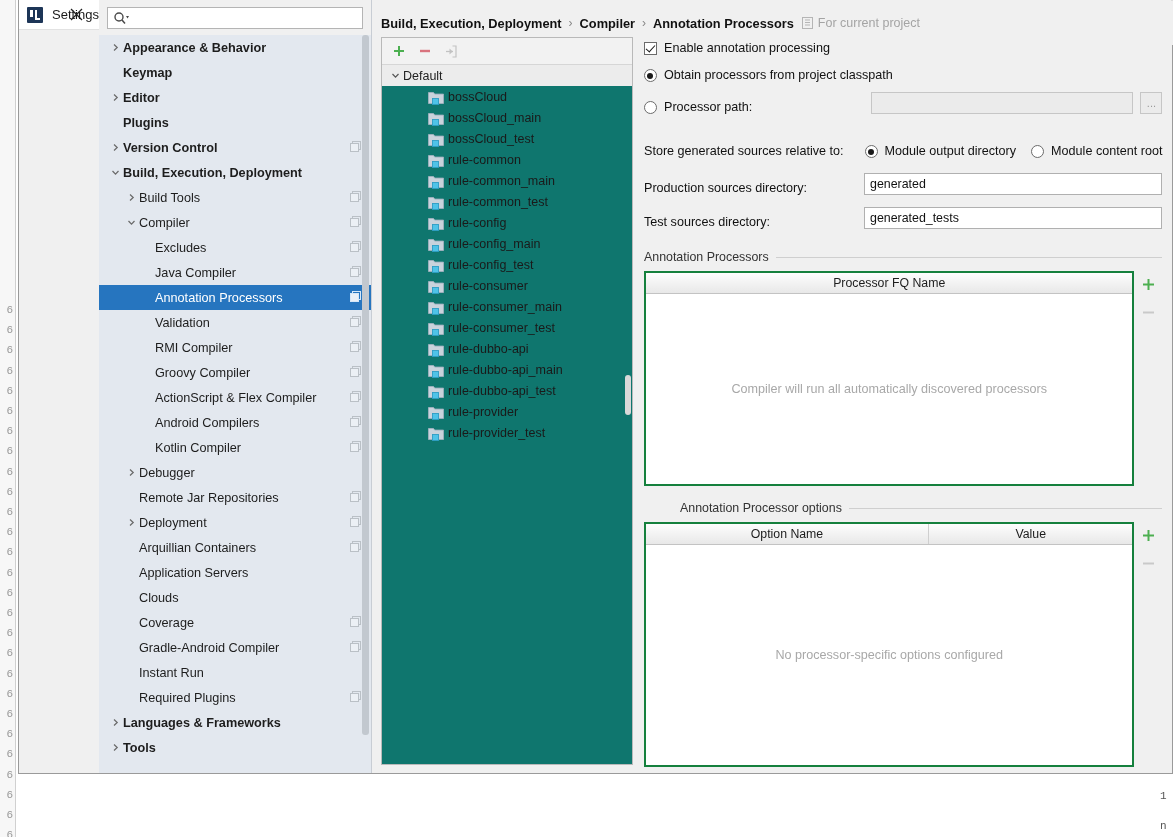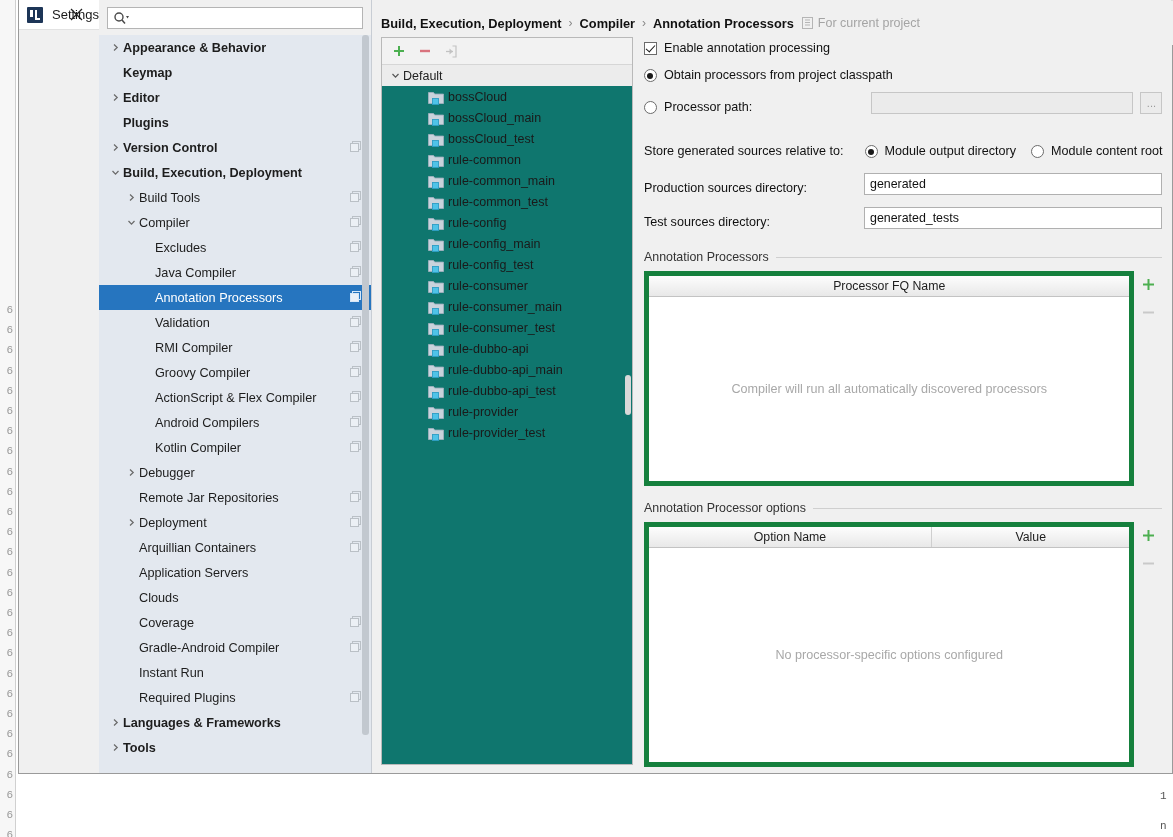--- a/index.html
+++ b/index.html
@@ -435,21 +435,21 @@
     background: #cfcfcf;
   }
 
   .table-block {
     display: flex;
     flex: none;
     gap: 0;
   }
   .table-box {
     flex: 1;
-    border: 5px solid #15803d;
+    border: 2px solid #15803d;
     background: #ffffff;
     display: flex;
     flex-direction: column;
     min-width: 0;
     box-sizing: border-box;
   }
   .thead {
     height: 20px;
     display: flex;
     background: linear-gradient(#fdfdfd, #e8e8e8);
@@ -1060,21 +1060,21 @@
                 </svg>
               </div>
               <div class="sb dis">
                 <svg width="15" height="15" viewBox="0 0 15 15" aria-hidden="true">
                   <line x1="2" y1="7.5" x2="13" y2="7.5" stroke="#9a9a9a" stroke-width="2"></line>
                 </svg>
               </div>
             </div>
           </div>
 
-          <div class="sep-title" style="margin-top:15px;">
+          <div class="sep-title" style="margin-top:15px;margin-left:36px;">
             <span>Annotation Processor options</span>
             <span class="line"></span>
           </div>
           <div class="table-block" style="margin-top:7px; flex:1; min-height:0;">
             <div class="table-box">
               <div class="thead">
                 <div class="th" style="flex:0 0 283px;">Option Name</div>
                 <div class="th">Value</div>
               </div>
               <div class="tbody">No processor-specific options configured</div>

